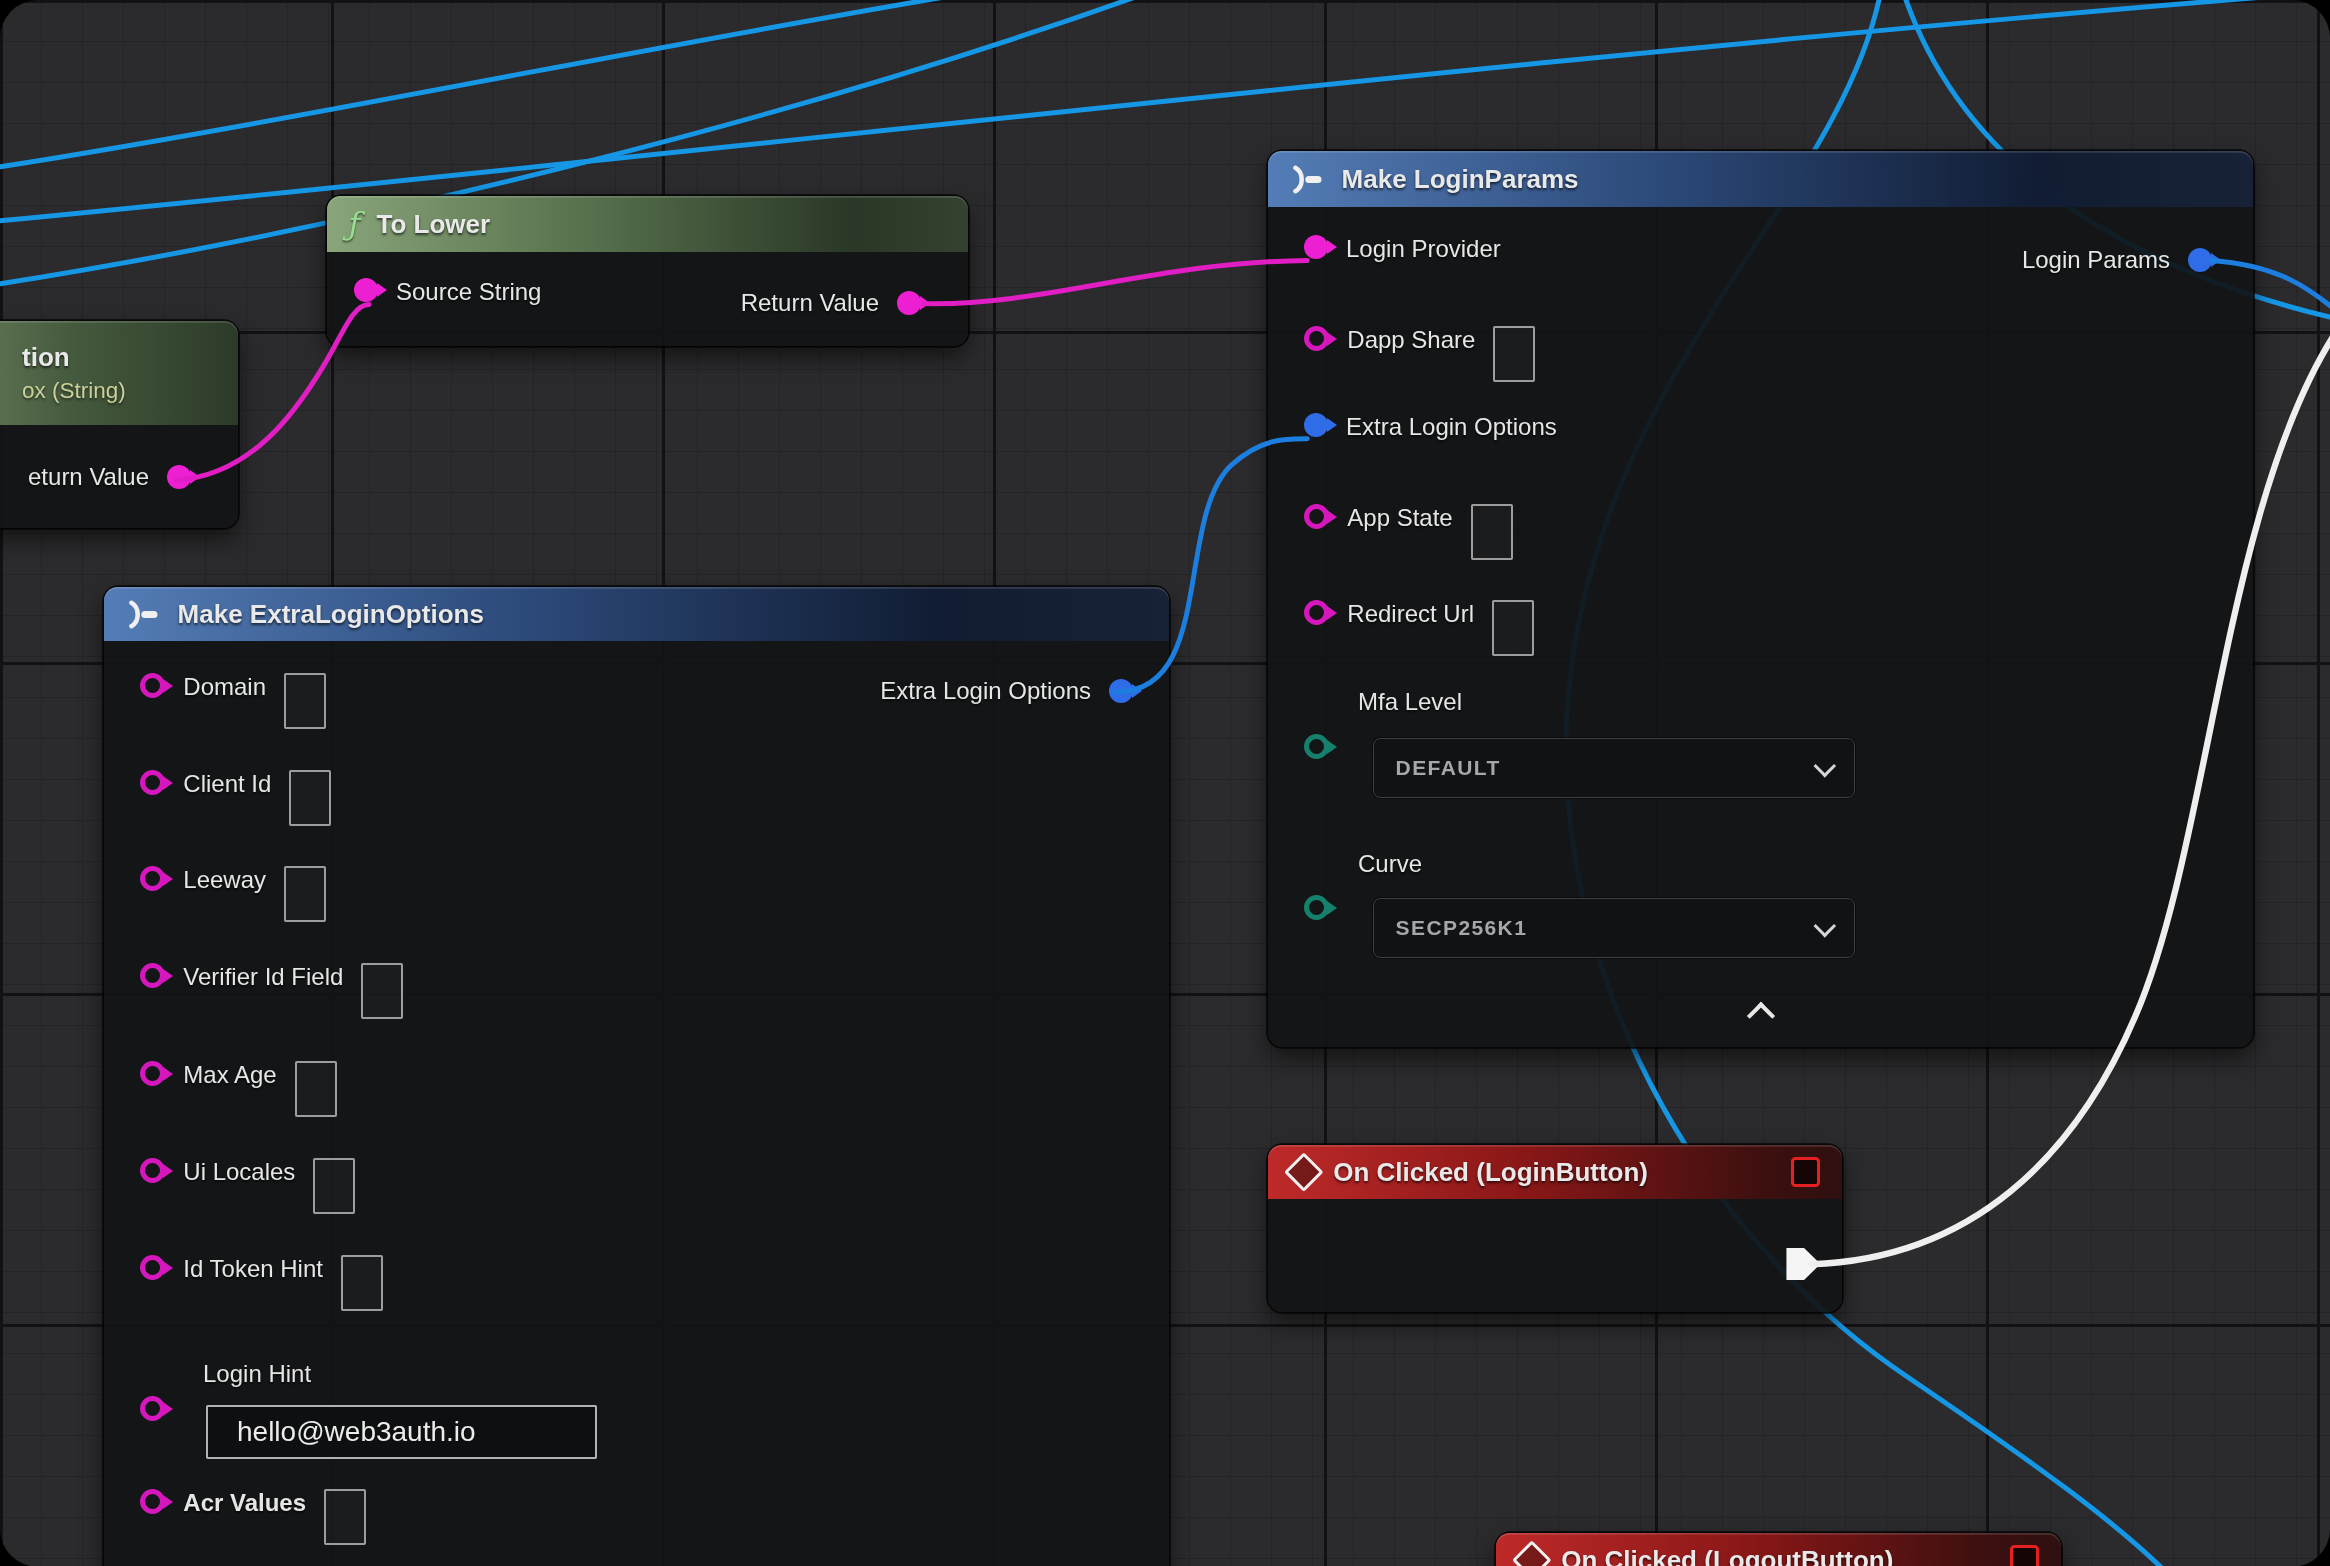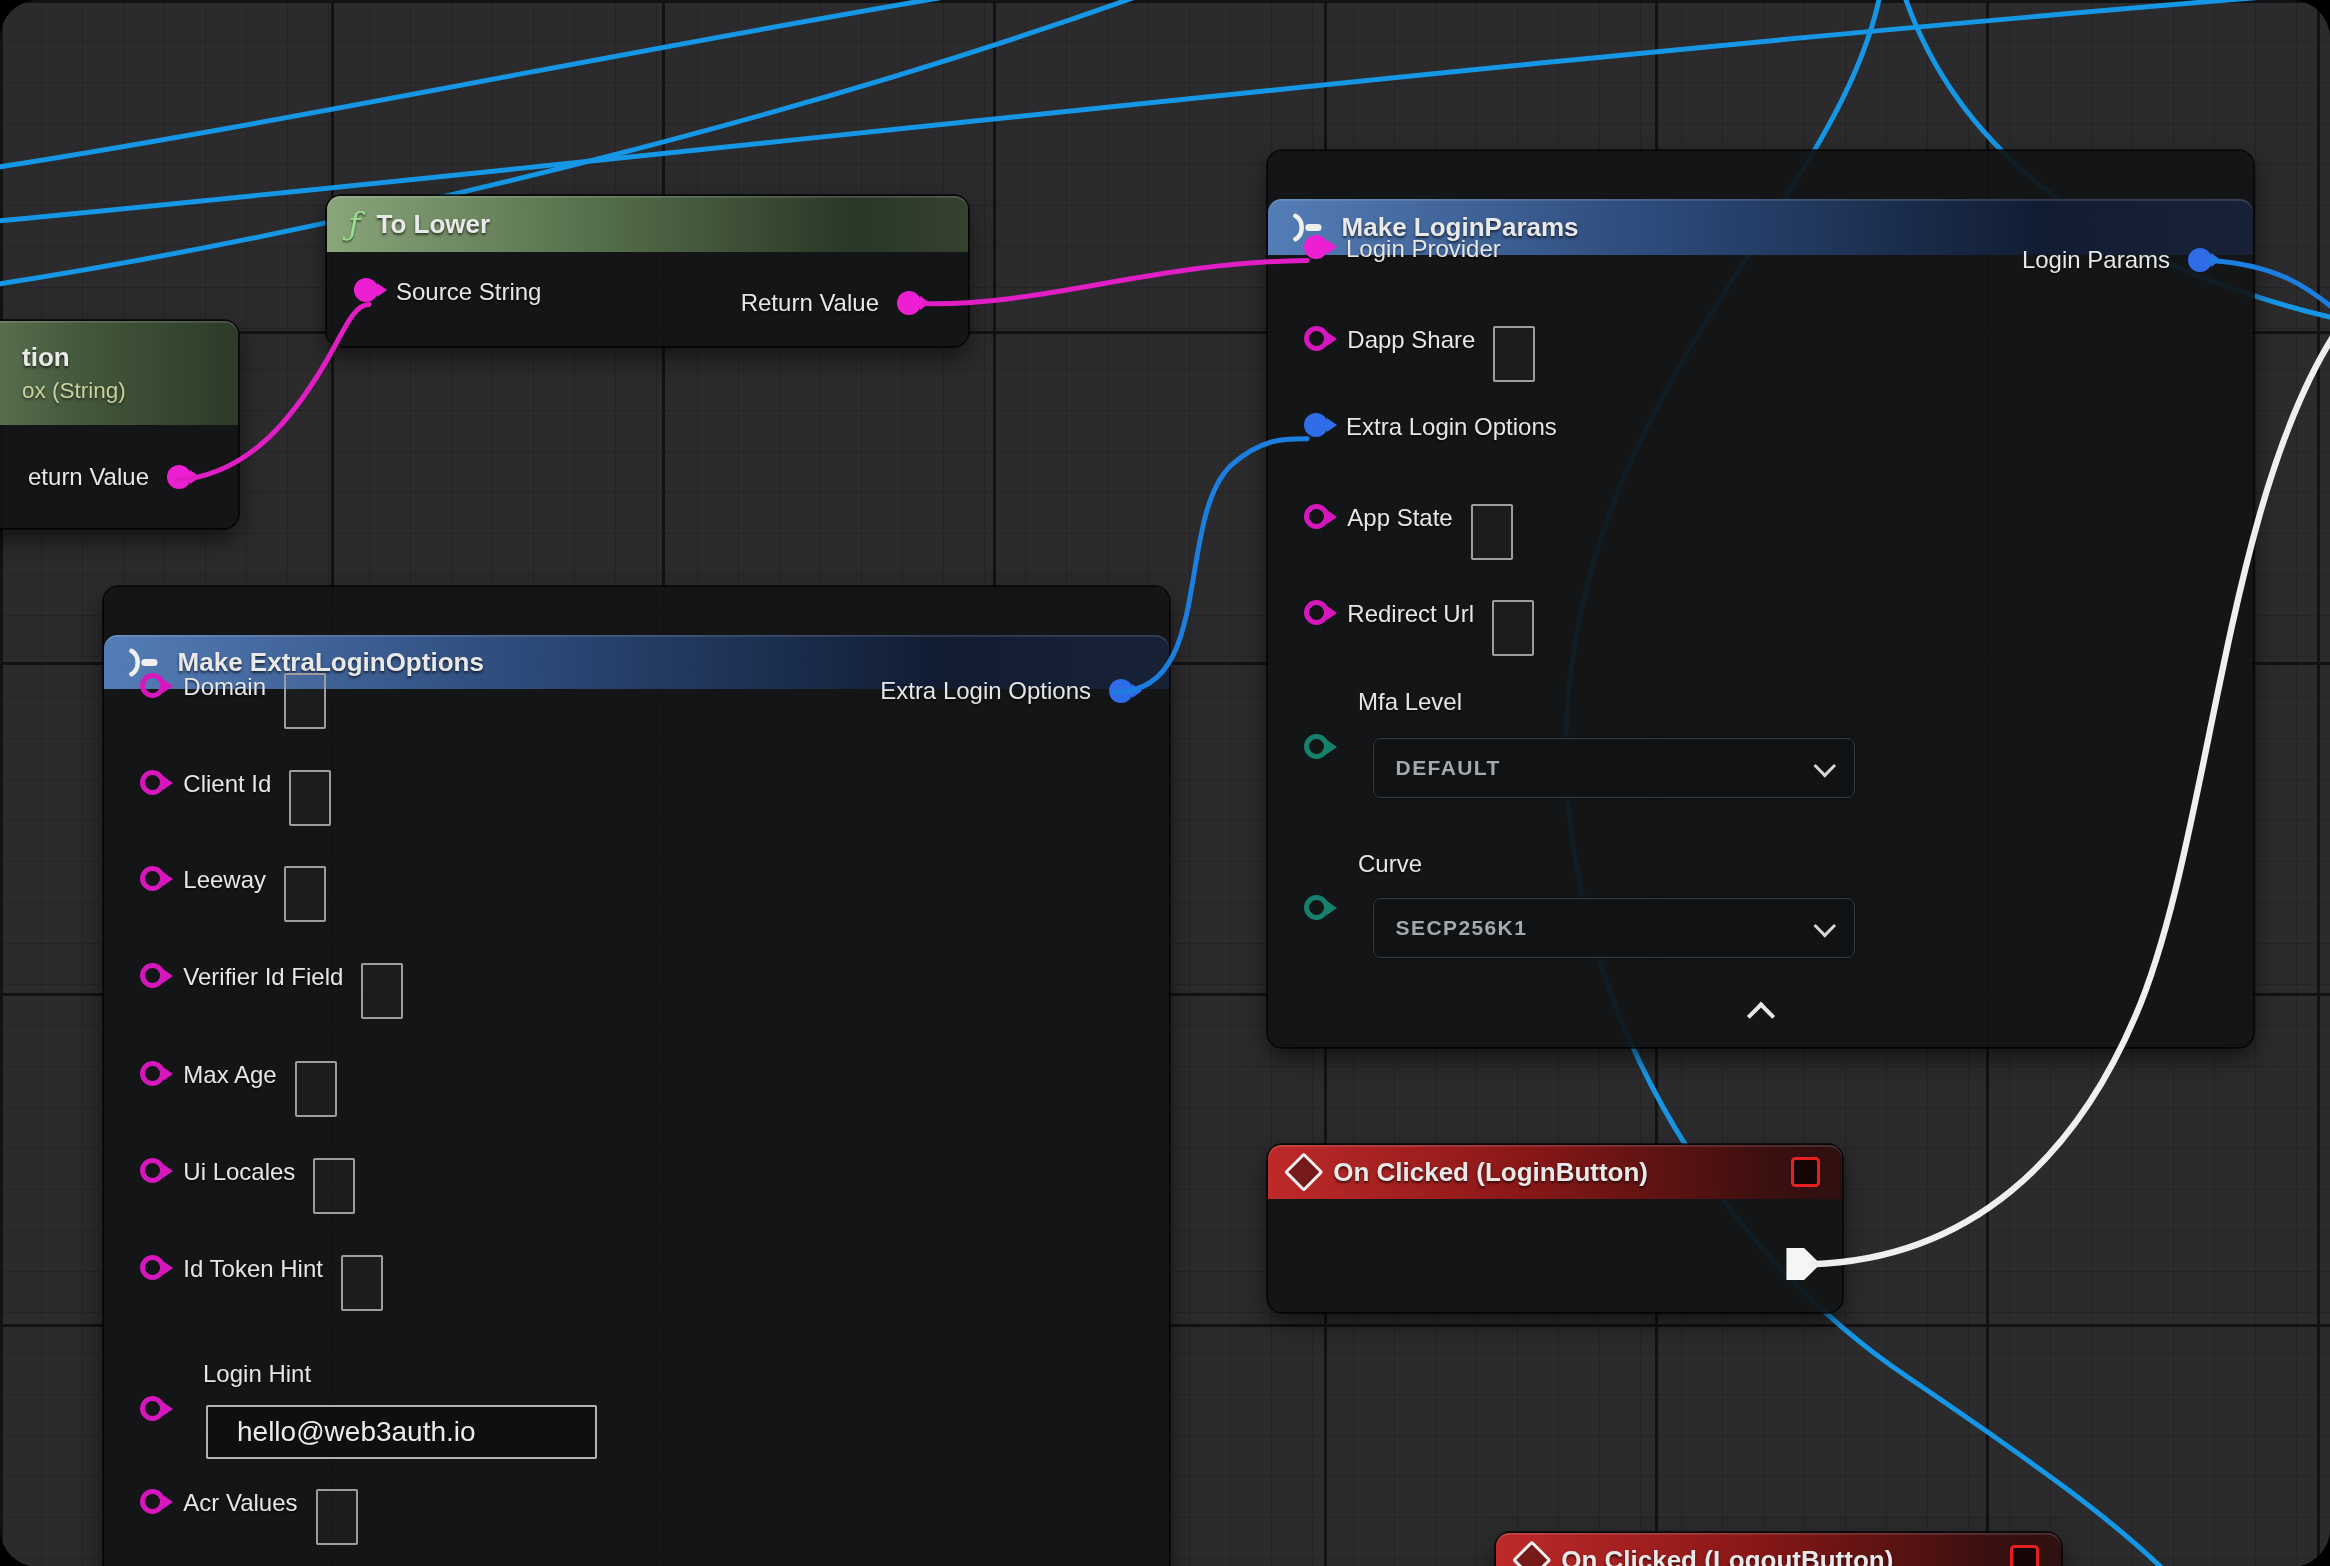--- a/index.html
+++ b/index.html
@@ -20,21 +20,21 @@
   .wire-pink{stroke:#e01ec4;stroke-width:5.5;fill:none;stroke-linecap:round;}
   .wire-white{stroke:#efefef;stroke-width:7;fill:none;stroke-linecap:round;}
   .wire-blue{stroke:#1c7fe0;stroke-width:5.5;fill:none;stroke-linecap:round;}
 
   .node{position:absolute;border-radius:14.4px;background:rgba(17,19,20,0.93);
         box-shadow:0 10.8px 23.4px rgba(0,0,0,.55),0 0 0 1.8px rgba(4,4,5,.85);}
   .hdr{position:absolute;left:0;top:0;right:0;display:flex;align-items:center;gap:16px;
        padding:0 21.6px;border-radius:13.5px 13.5px 0 0;
        box-shadow:inset 0 1.8px 0 rgba(255,255,255,.14);}
   .hdr-green{height:56px;background:linear-gradient(to right,rgba(142,171,126,.96),rgba(85,111,75,.95) 45%,rgba(43,57,39,.95) 82%,rgba(54,68,48,.95));}
-  .hdr-blue{height:56px;background:linear-gradient(to right,rgba(86,128,188,.97),rgba(45,76,126,.95) 40%,rgba(17,29,53,.95) 78%,rgba(24,34,56,.95));margin-top:48px;}
+  .hdr-blue{height:56px;background:linear-gradient(to right,rgba(86,128,188,.97),rgba(45,76,126,.95) 40%,rgba(17,29,53,.95) 78%,rgba(24,34,56,.95));}
   .hdr-red{height:54px;background:linear-gradient(to right,rgba(196,42,42,.97),rgba(142,23,23,.96) 45%,rgba(60,15,15,.96) 88%,rgba(48,16,16,.96));}
   .hdr-green-tall{height:104px;flex-direction:column;align-items:flex-start;justify-content:center;gap:5.4px;
        background:linear-gradient(to right,rgba(120,146,106,.96),rgba(70,92,62,.95) 55%,rgba(45,60,41,.95));}
   .title{color:#e9e9e9;font-size:26px;font-weight:bold;text-shadow:0 1.8px 2.7px rgba(0,0,0,.65);white-space:nowrap;}
   .subtitle{color:#ccd09b;font-size:22.5px;text-shadow:0 1.8px 2.7px rgba(0,0,0,.5);}
   .fn-icon{color:#98dd90;font-size:32px;font-style:italic;font-family:"DejaVu Serif",serif;line-height:1;text-shadow:0 1.8px 1.8px rgba(0,0,0,.5);}
   .ev-icon{width:21.6px;height:21.6px;border:3.6px solid #f0f0f0;background:rgba(20,8,8,.4);transform:rotate(45deg);border-radius:2.7px;flex:none;}
   .delegate{width:23.4px;height:23.4px;border:3.6px solid #e42020;background:#150505;border-radius:4.5px;margin-left:auto;flex:none;}
 
   .pin-row{position:absolute;display:flex;align-items:flex-start;gap:18px;height:50px;}
@@ -152,21 +152,21 @@
       <span class="plabel">Id Token Hint</span>
       <span class="valbox"></span>
     </div>
 
     <span class="sublabel" style="left:99px;top:773px;">Login Hint</span>
     <div class="pin-row" style="left:36px;top:809px;">
       <span class="pin hollow magenta"></span>
     </div>
     <input class="textfield" style="left: 102px; top: 818px; width: 329px; height: 50px;" value="hello@web3auth.io">
 
-    <div class="pin-row" style="left:36px;top:902px;">
+    <div class="pin-row" style="left:36px;top:902px;font-weight:bold;">
       <span class="pin hollow magenta"></span>
       <span class="plabel">Acr Values</span>
       <span class="valbox"></span>
     </div>
   </div>
 
   <div class="node" style="left:1268px;top:151px;width:985px;height:896px;">
     <div class="hdr hdr-blue">
       <svg width="36" height="29" viewBox="0 0 40 32">
         <path d="M6 3 Q13 7 13 16 Q13 25 6 29" stroke="#f0f0f0" stroke-width="5" fill="none" stroke-linecap="round"></path>

